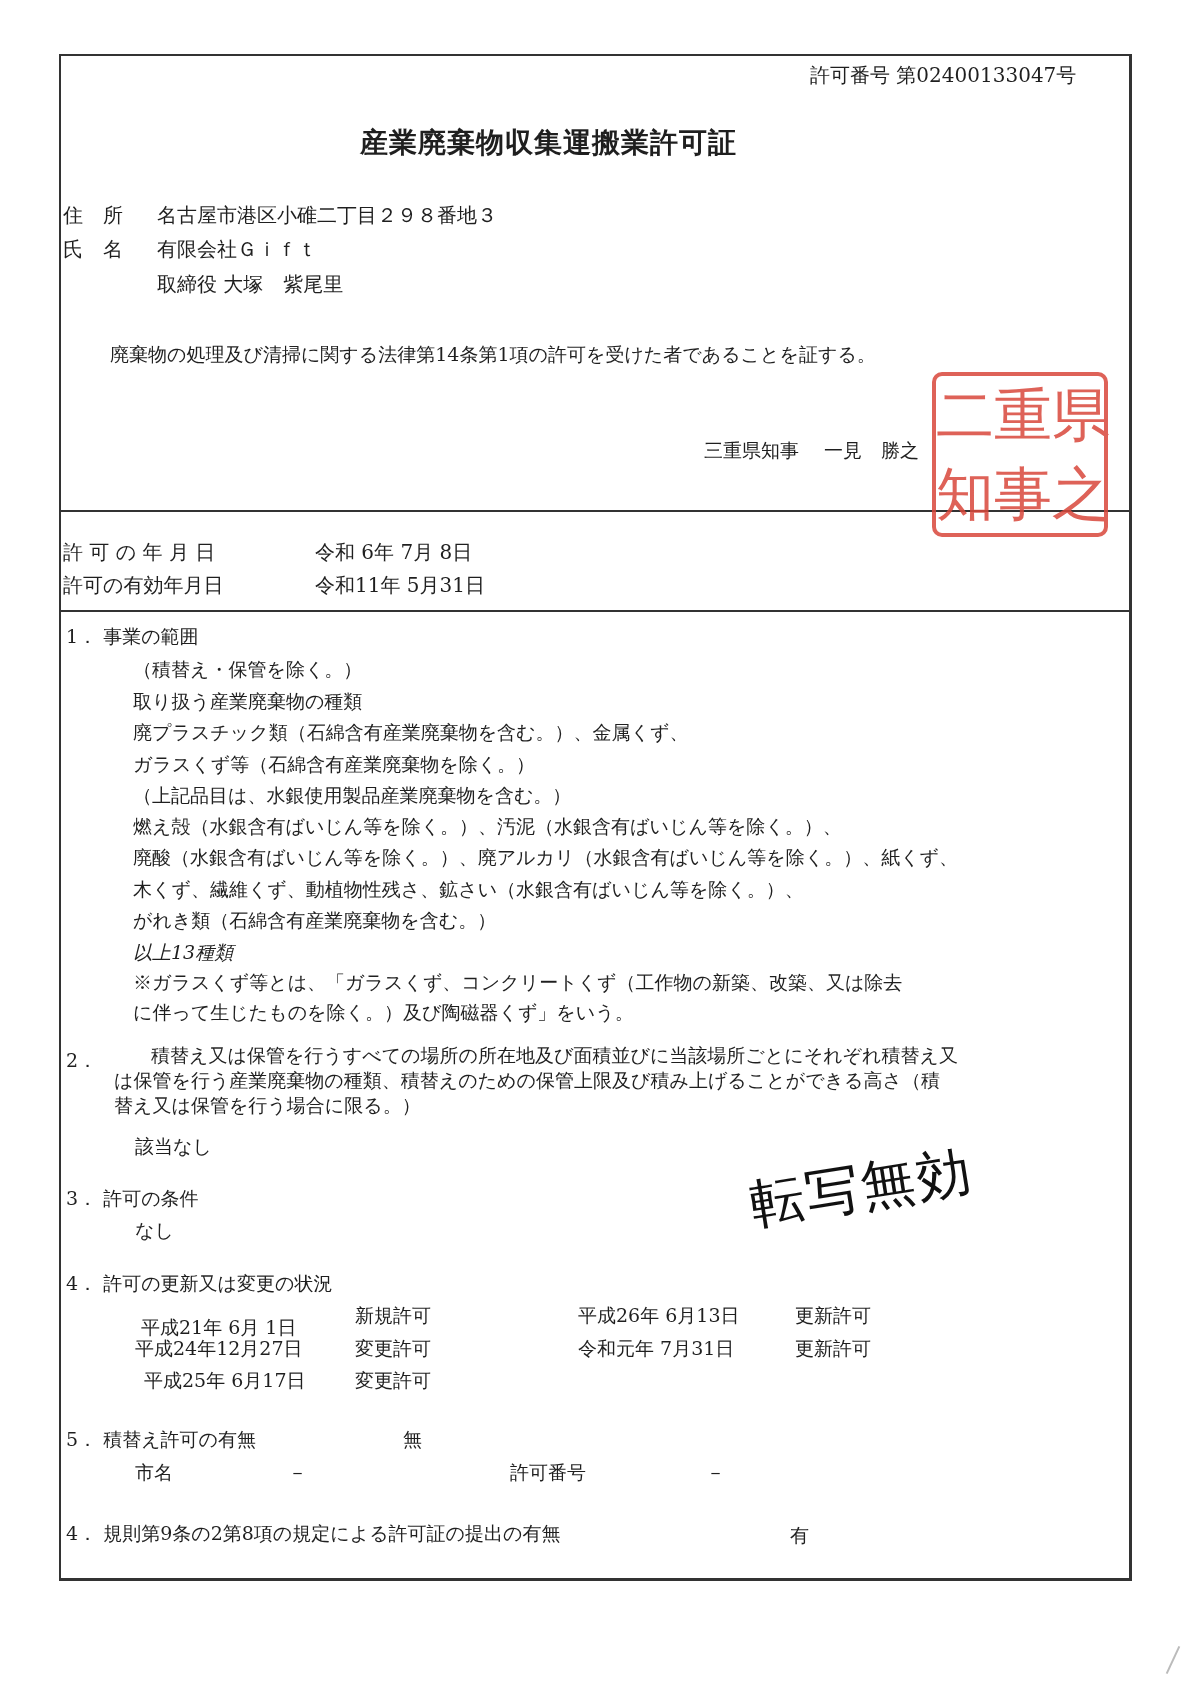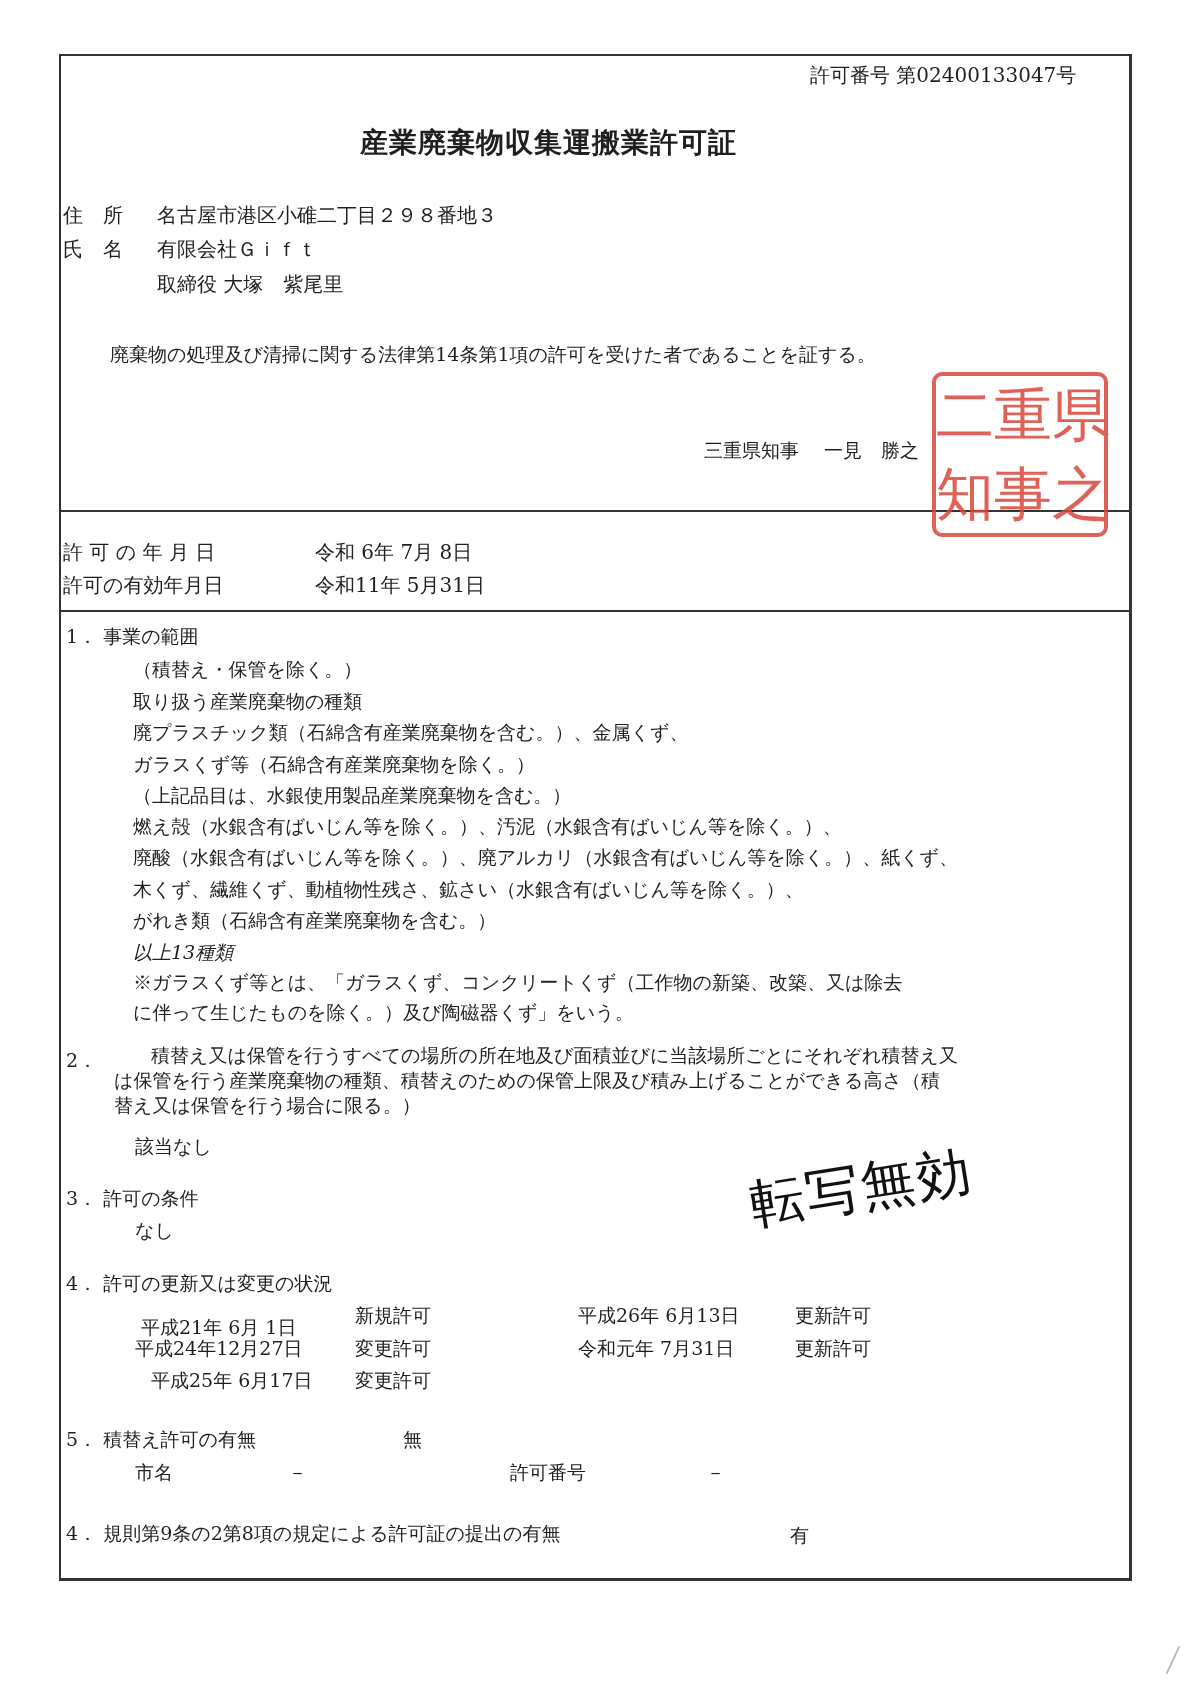--- a/index.html
+++ b/index.html
@@ -101,21 +101,21 @@
 <div class="abs t19" style="left:135px;top:1134px;">該当なし</div>
 
 <div class="abs t19" style="left:66px;top:1186px;">3． 許可の条件</div>
 <div class="abs t19" style="left:135px;top:1218px;">なし</div>
 
 <div class="abs t19" style="left:66px;top:1271px;">4． 許可の更新又は変更の状況</div>
 <div class="abs t19" style="left:141px;top:1303px;margin-top:12px;">平成21年 6月 1日</div>
 <div class="abs t19" style="left:355px;top:1303px;">新規許可</div>
 <div class="abs t19" style="left:135px;top:1336px;">平成24年12月27日</div>
 <div class="abs t19" style="left:355px;top:1336px;">変更許可</div>
-<div class="abs t19" style="left:151px;top:1368px;text-align:right;">平成25年 6月17日</div>
+<div class="abs t19" style="left:144px;top:1368px;text-align:right;">平成25年 6月17日</div>
 <div class="abs t19" style="left:355px;top:1368px;">変更許可</div>
 <div class="abs t19" style="left:578px;top:1303px;">平成26年 6月13日</div>
 <div class="abs t19" style="left:795px;top:1303px;">更新許可</div>
 <div class="abs t19" style="left:578px;top:1336px;">令和元年 7月31日</div>
 <div class="abs t19" style="left:795px;top:1336px;">更新許可</div>
 
 <div class="abs t19" style="left:66px;top:1427px;">5． 積替え許可の有無</div>
 <div class="abs t19" style="left:403px;top:1427px;">無</div>
 <div class="abs t19" style="left:135px;top:1460px;">市名</div>
 <div class="abs t19" style="left:288px;top:1460px;">－</div>

